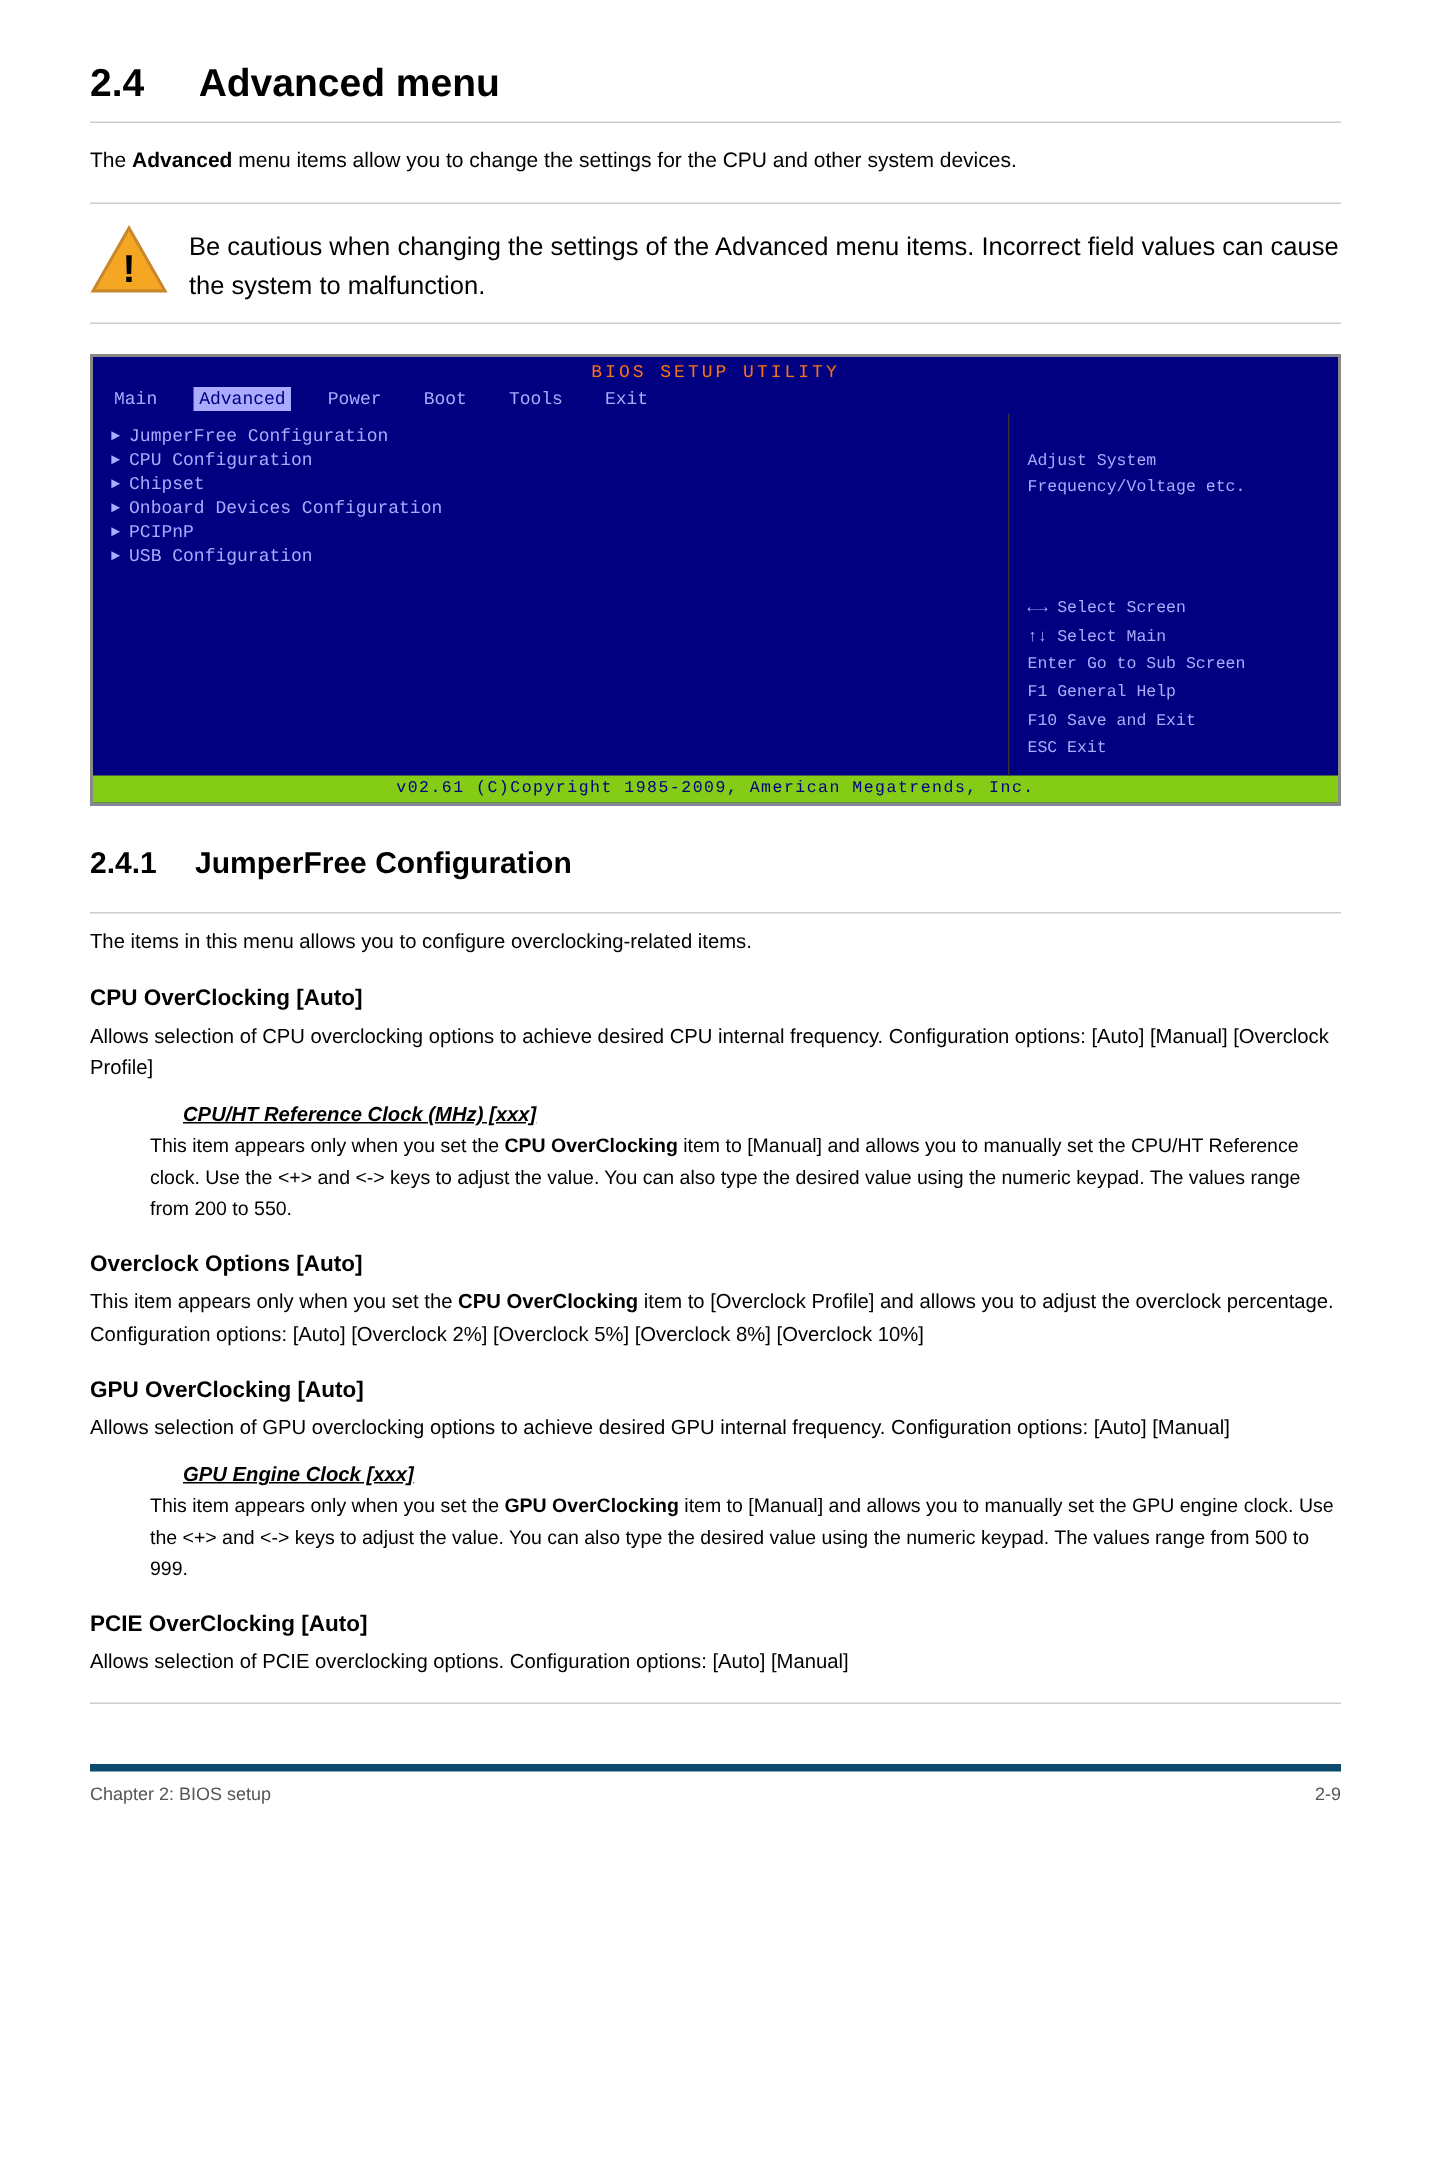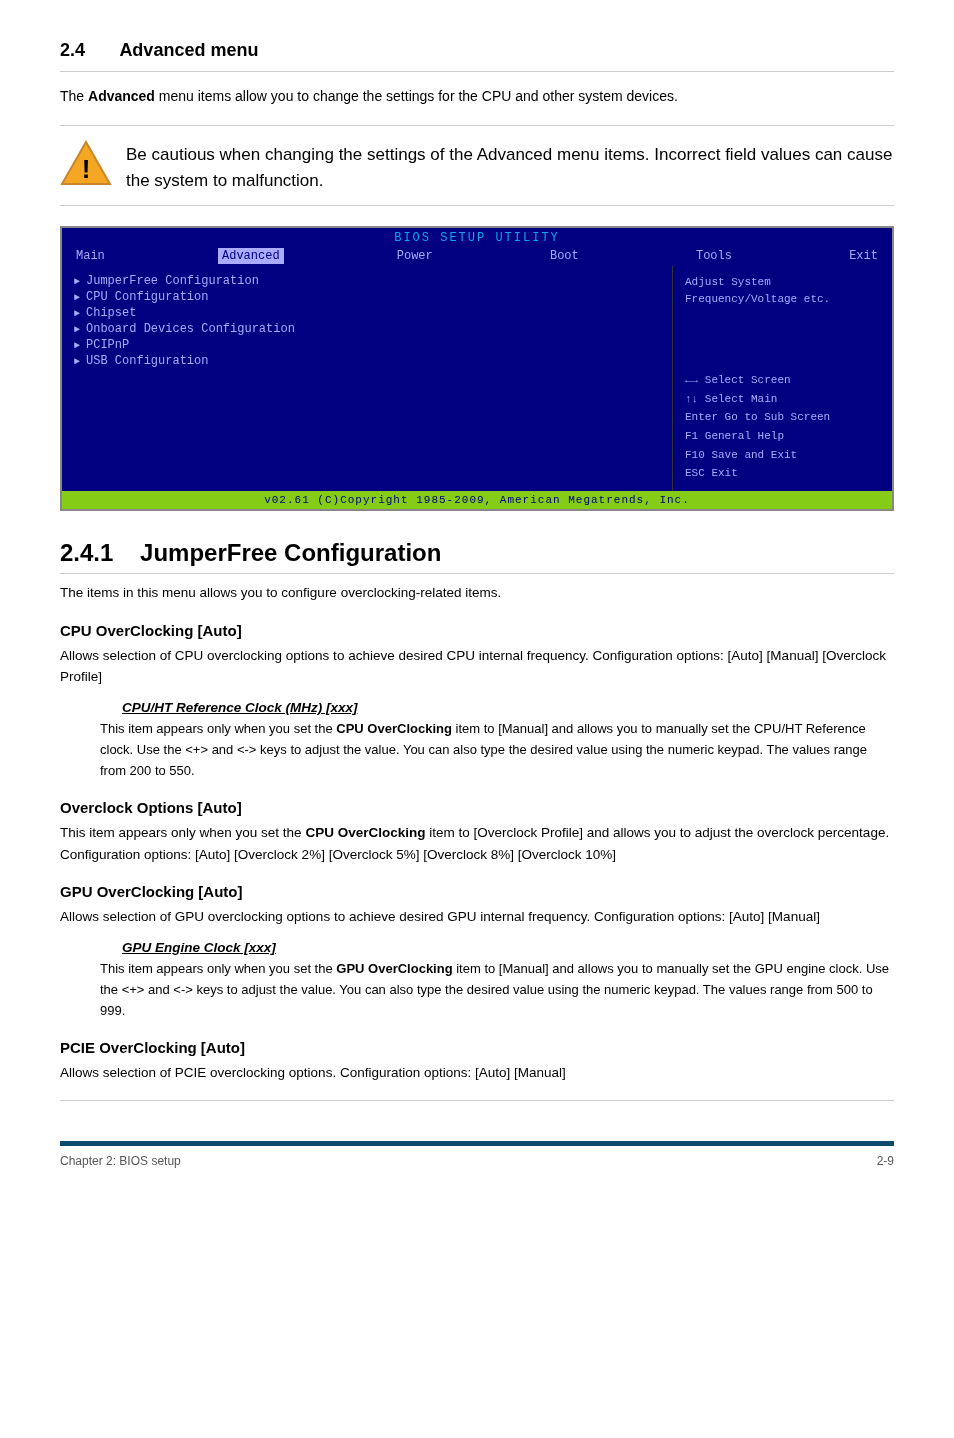--- a/index.html
+++ b/index.html
@@ -8,21 +8,21 @@
       font-size: 14px;
       background: #fff;
       color: #000;
       width: 954px;
       min-height: 1438px;
       padding: 40px 60px 40px 60px;
     }
 
     
     .section-heading {
-      font-size: 18px;
+      font-size: 26px;
       font-weight: bold;
       margin-bottom: 14px;
       border-bottom: 1px solid #ccc;
       padding-bottom: 10px;
     }
     .section-heading span.num {
       margin-right: 30px;
     }
 
     .intro-text {
@@ -65,33 +65,32 @@
       cursor: pointer;
       padding: 1px 4px;
     }
     .bios-menu-item.active {
       background: #aaaaff;
       color: #000080;
     }
 
     .bios-title-row {
       background: #000080;
-      color: #0ea5e9;
+      color: #f97316;
       text-align: center;
       padding: 3px 0 1px 0;
       font-size: 12px;
       letter-spacing: 2px;
     }
 
     .bios-nav-row {
       background: #000080;
       display: flex;
       padding: 2px 10px;
       gap: 20px;
-      justify-content: space-between;
     }
 
     .bios-body {
       display: flex;
       background: #000080;
       min-height: 200px;
     }
 
     .bios-left {
       flex: 1;
@@ -115,45 +114,46 @@
       width: 220px;
       padding: 8px 12px;
       color: #aaaaff;
       border-left: 1px solid #333;
       font-size: 11px;
     }
 
     .bios-help-text {
       margin-bottom: 10px;
       line-height: 1.5;
+      margin-top: 16px;
     }
 
     .bios-keys {
       margin-top: 64px;
       font-size: 11px;
       line-height: 1.7;
     }
 
     .bios-footer {
       background: #84cc16;
       color: #000080;
       text-align: center;
       padding: 3px 0;
       font-size: 11px;
       letter-spacing: 1px;
     }
 
     
     .subsection-heading {
-      font-size: 24px;
+      font-size: 20px;
       font-weight: bold;
       margin-top: 24px;
       margin-bottom: 8px;
       border-bottom: 1px solid #ccc;
-      padding-bottom: 6px;
+      padding-bottom: 20px;
     }
     .subsection-num {
       margin-right: 20px;
     }
 
     .item-heading {
       font-size: 15px;
       font-weight: bold;
       margin-top: 18px;
       margin-bottom: 6px;

